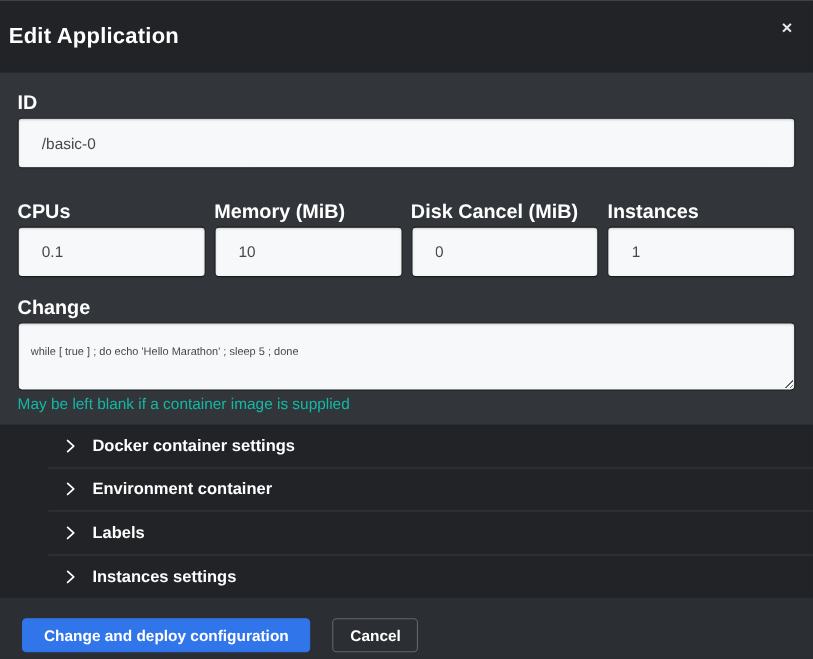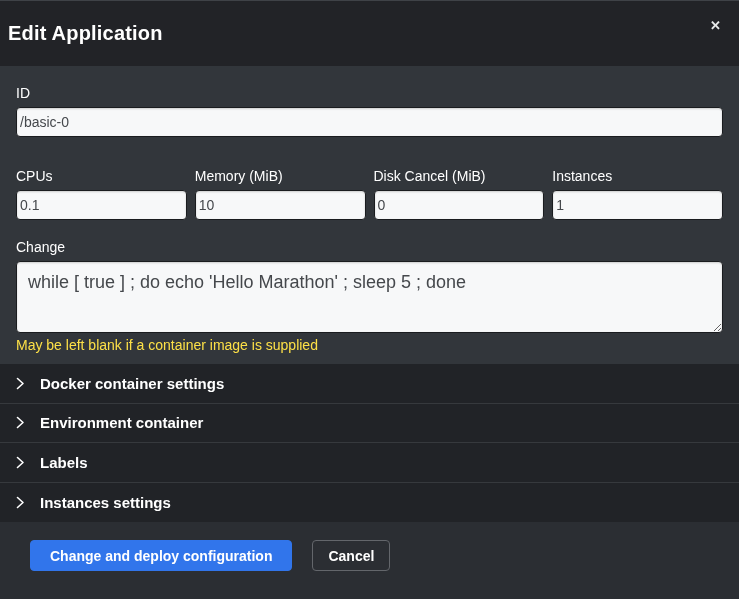--- a/index.html
+++ b/index.html
@@ -34,79 +34,80 @@
     font-family: "Liberation Sans", sans-serif;
   }
   
   .modal-body {
     background: #32363B;
     padding: 20px 16px 11px 16px;
     flex: 0 0 auto;
   }
   .field-label {
     display: block;
-    color: #ffffff; font-size: 14px; font-weight: 400; line-height: 14px;
+    color: #ffffff; font-size: 18px; font-weight: 700; line-height: 14px;
     margin-bottom: 7px;
   }
   .text-input {
-    width: 100%; height: 30px;
+    width: 100%; height: 46px;
     background: #f7f8f9;
     border: 1px solid #1a1c1f;
     border-radius: 4px;
     box-shadow: inset 0 1px 2px rgba(0,0,0,0.18);
-    padding: 0 3px;
+    padding: 0 21px;
     font-family: "Liberation Sans", "DejaVu Sans", sans-serif;
     font-size: 14px; color: #45484c;
   }
   .form-row {
     margin-top: 32px;
     display: grid;
     grid-template-columns: repeat(4, 1fr);
     gap: 8px;
   }
   .command-group { margin-top: 20px; }
   .command-textarea {
-    width: 100%; height: 72px;
+    width: 100%; height: 62px;
     background: #f7f8f9;
     border: 1px solid #1a1c1f;
     border-radius: 4px;
     box-shadow: inset 0 1px 2px rgba(0,0,0,0.18);
-    padding: 10px 11px;
-    font-family: "Liberation Sans", "DejaVu Sans", sans-serif;
-    font-size: 18px; color: #45484c;
+    padding: 21px 11px;
+    font-family: "Liberation Sans", "DejaVu Sans", sans-serif;
+    font-size: 10px; color: #45484c;
     resize: vertical;
     display: block;
   }
   .help-text {
     margin-top: 5px;
-    color: #fde047; font-size: 14px; line-height: 15px;
+    color: #14b8a6; font-size: 14px; line-height: 15px;
   }
   
   .accordion {
     background: #212327;
     flex: 0 0 auto;
+    padding-left: 44px;
   }
   .acc-row {
     height: 39.5px;
     display: flex; align-items: center;
     padding: 0 16px;
     border-bottom: 1px solid #36393d;
     cursor: pointer;
   }
   .acc-row:last-child { border-bottom: none; }
   .chevron { width: 9px; height: 13px; flex: 0 0 9px; display: inline-block; }
   .acc-label {
     margin-left: 15px;
     color: #ffffff; font-size: 15px; font-weight: 700;
   }
   
   .modal-footer {
     flex: 1 1 auto;
     background: #2B2E33;
-    padding: 18px 16px 0 30px;
+    padding: 18px 16px 0 20px;
     display: flex; align-items: flex-start;
   }
   .btn {
     height: 31px;
     border-radius: 4px;
     font-family: "Liberation Sans", "DejaVu Sans", sans-serif;
     font-size: 14px; font-weight: 600;
     cursor: pointer;
     display: inline-flex; align-items: center;
   }

